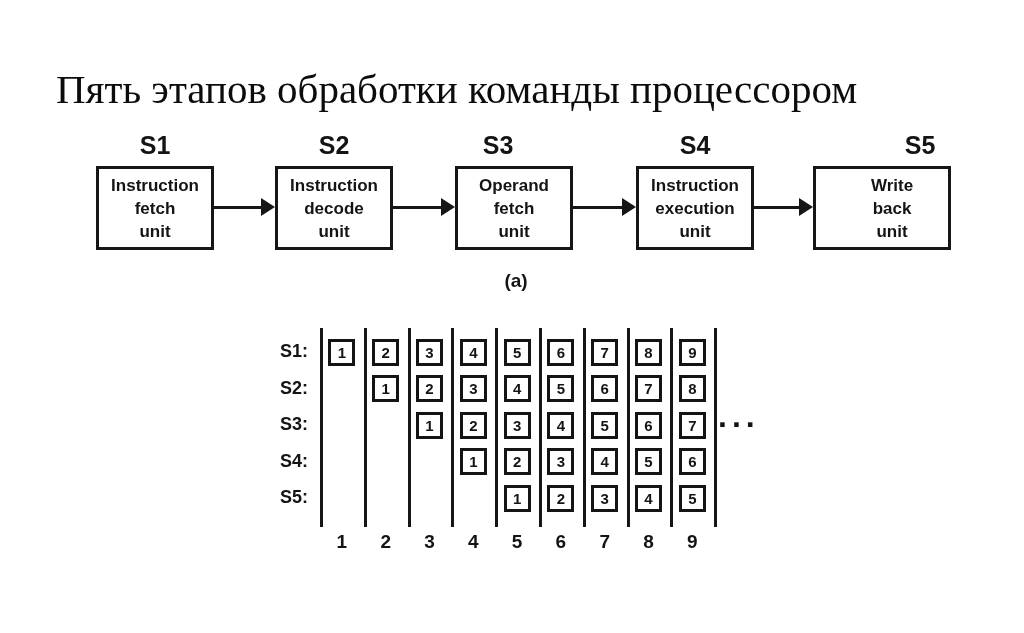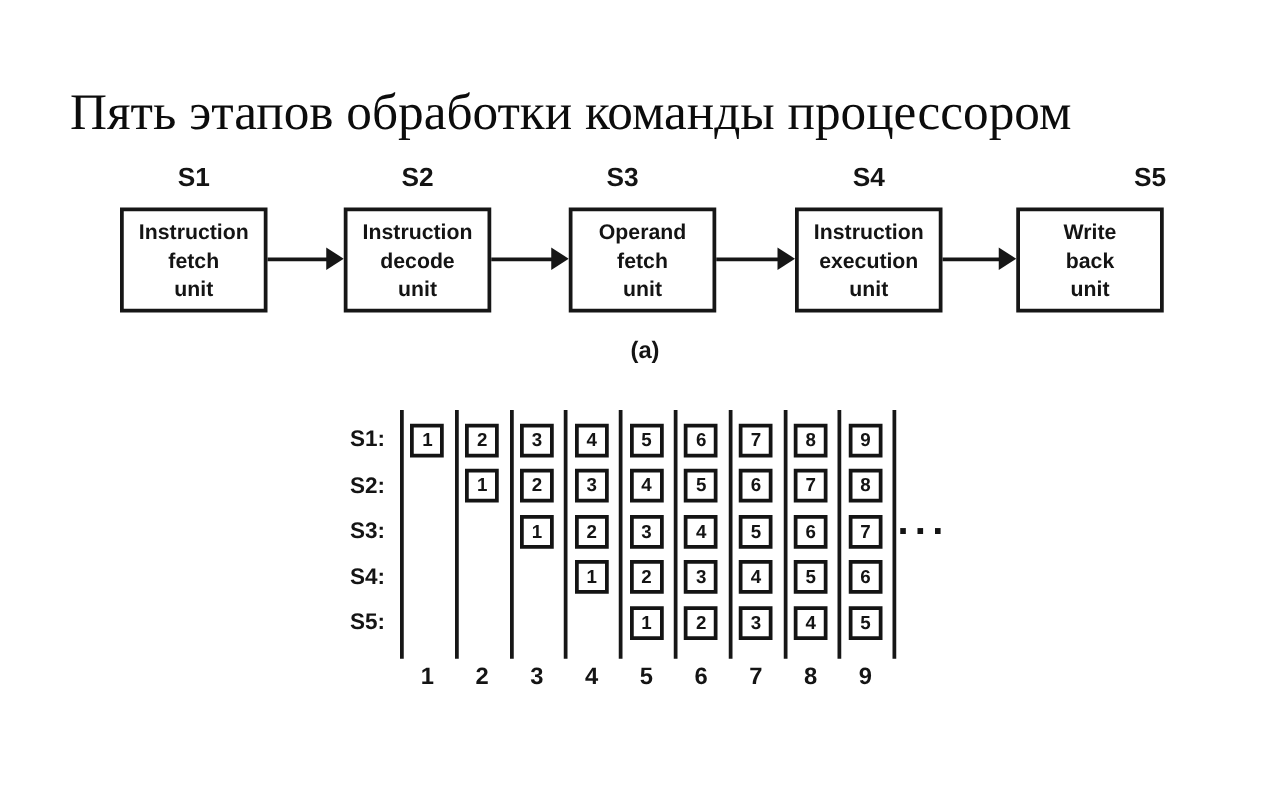--- a/index.html
+++ b/index.html
@@ -8,21 +8,21 @@
     overflow:hidden;font-family:"Liberation Sans",sans-serif;color:#161616;
   }
   .title{
     position:absolute;left:56px;top:66px;width:940px;
     font-family:"Liberation Serif",serif;font-weight:400;
     font-size:41px;line-height:46px;color:#0c0c0c;white-space:nowrap;
   }
   
   .stage-label{
     position:absolute;top:131px;width:118px;text-align:center;
-    font-weight:700;font-size:21px;color:#141414;
+    font-weight:700;font-size:25px;color:#141414;
   }
   .stage-box{
     position:absolute;top:166px;width:112px;height:78px;
     border:3px solid #161616;background:#fff;
     display:flex;flex-direction:column;justify-content:center;
     text-align:center;font-weight:700;font-size:17px;line-height:23px;color:#141414;
   }
   .flow-arrow{position:absolute;top:196px;height:22px;}
   .arrow-line{position:absolute;left:0;right:11px;top:10px;height:3px;background:#161616;}
   .arrow-head{
@@ -100,21 +100,21 @@
       <div class="stage-box" style="left: 636px;">
         <div class="stage-line">Instruction</div>
         <div class="stage-line">execution</div>
         <div class="stage-line">unit</div>
       </div>
       <div class="flow-arrow" style="left: 754px; width: 59px;">
         <div class="arrow-line"></div>
         <div class="arrow-head"></div>
       </div>
       <div class="stage-label" style="left: 861px;">S5</div>
-      <div class="stage-box" style="left: 813px;">
+      <div class="stage-box" style="left: 813px; padding-left: 20px;">
         <div class="stage-line">Write</div>
         <div class="stage-line">back</div>
         <div class="stage-line">unit</div>
       </div>
     </div>
   <div class="caption caption-a">(a)</div>
 
   <div id="partB">
       <div class="row-label" style="left: 262px; top: 341px;">S1:</div>
       <div class="row-label" style="left: 262px; top: 377.6px;">S2:</div>

